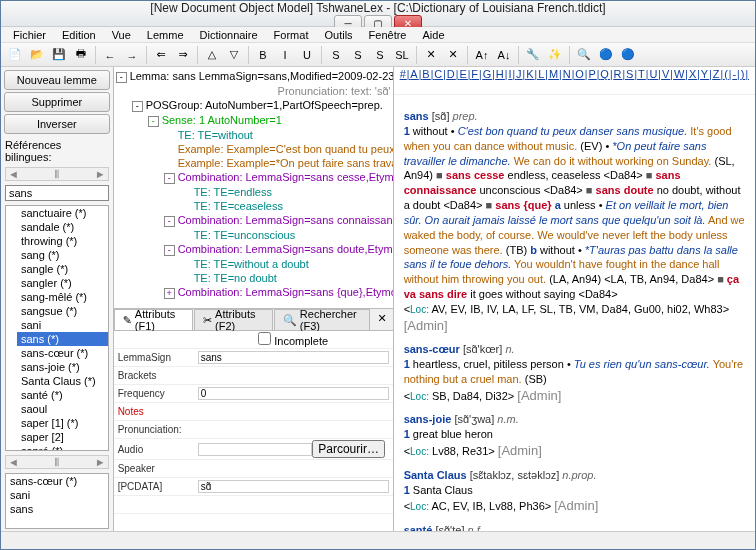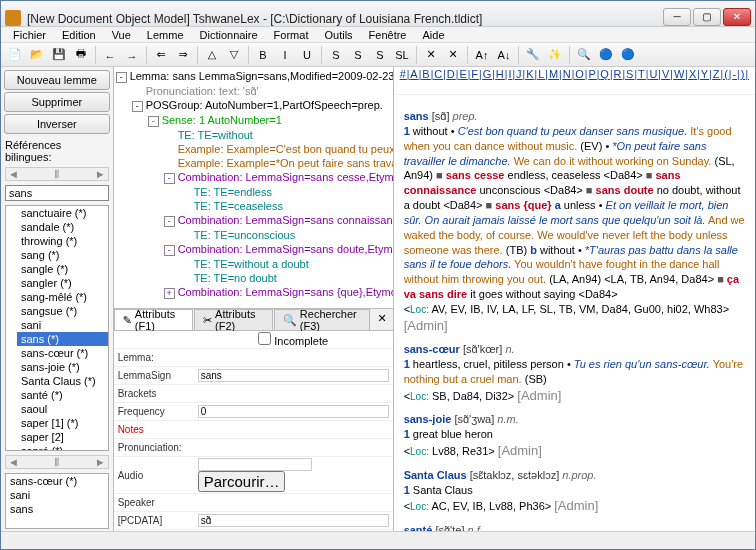--- a/index.html
+++ b/index.html
@@ -1,20 +1,20 @@
 <!DOCTYPE html>
 <html><head>
 <meta charset="utf-8">
 <style>
 * { margin: 0; padding: 0; box-sizing: border-box; font-family: "Segoe UI", Tahoma, sans-serif; font-size: 11px; }
 body { background: #f0f0f0; width: 756px; height: 550px; overflow: hidden; position: relative; }
 
 .window { width: 756px; height: 550px; border: 1px solid #5a7aa0; background: #fff; display: flex; flex-direction: column; box-shadow: 0 0 8px rgba(0,0,0,.3); }
 
-.titlebar { height: 26px; background: linear-gradient(#f8f8f8,#e4e8ec); display: flex; align-items: flex-end; padding: 0 4px; border-bottom: 1px solid #ccc; }
+.titlebar { height: 26px; background: linear-gradient(#f8f8f8,#e4e8ec); display: flex; align-items: center; padding: 0 4px; border-bottom: 1px solid #ccc; flex-direction: column; }
 .titlebar .icon { width: 16px; height: 16px; background: #d0841a; margin-right: 6px; border-radius: 2px; }
 .titlebar .title { flex: 1; font-size: 12px; color: #222; }
 .winbtns { display: flex; gap: 2px; }
 .winbtn { width: 28px; height: 18px; border: 1px solid #aaa; background: linear-gradient(#fafafa,#e0e0e0); border-radius: 3px; font-size: 10px; text-align: center; line-height: 16px; cursor: pointer; }
 .winbtn.close { background: linear-gradient(#e88,#c33); color: #fff; border-color: #a22; }
 
 .menubar { height: 16px; background: #f4f4f4; display: flex; padding: 0 4px; border-bottom: 1px solid #ddd; }
 .menubar span { padding: 2px 8px; cursor: pointer; }
 
 .toolbar { height: 24px; background: linear-gradient(#fafafa,#eaeaea); display: flex; align-items: center; padding: 0 4px; gap: 2px; border-bottom: 1px solid #ccc; }
@@ -42,21 +42,21 @@
 .tree-row .tog { display: inline-block; width: 11px; height: 11px; border: 1px solid #888; text-align: center; line-height: 9px; font-size: 9px; margin-right: 3px; background: #fff; }
 .tabs { height: 22px; background: #f0f0f0; display: flex; border-bottom: 1px solid #bbb; }
 .tab { padding: 3px 8px; border: 1px solid #bbb; border-bottom: none; background: #e8e8e8; margin-right: 1px; cursor: pointer; font-size: 10px; display: flex; align-items: center; gap: 3px; }
 .tab.active { background: #fff; }
 .attrs { flex: 0 0 200px; overflow-y: auto; background: #fff; }
 .attr-row { display: flex; border-bottom: 1px solid #eee; min-height: 18px; align-items: center; }
 .attr-label { width: 80px; padding: 1px 4px; font-size: 10px; color: #333; }
 .attr-val { flex: 1; padding: 1px 4px; }
 .attr-val input { width: 100%; border: 1px solid #ccc; font-size: 10px; padding: 0 2px; }
 .attr-val.chk input { width: auto; }
-.browse { font-size: 15px; padding: 0 4px; }
+.browse { font-size: 12px; padding: 0 4px; }
 
 .rightpane { flex: 1; display: flex; flex-direction: column; background: #fff; }
 .alpha { height: 28px; padding: 1px 6px; font-size: 10px; color: #1040a0; text-decoration: underline; letter-spacing: 1px; border-bottom: 1px solid #eee; white-space: nowrap; overflow: hidden; }
 .alpha span { cursor: pointer; }
 .preview { flex: 1; overflow-y: auto; padding: 6px 10px; font-family: Georgia, serif; font-size: 11px; line-height: 1.35; }
 .entry { margin-bottom: 8px; margin-top: 8px; }
 .headword { color: #1040a0; font-weight: bold; }
 .pron { color: #333; }
 .pos { font-style: italic; color: #666; }
 .sense-num { color: #1040a0; font-weight: bold; }
@@ -178,21 +178,21 @@
       <div class="reflist" id="reflist">
           <div>sans-cœur (*)</div>
           <div>sani</div>
           <div>sans</div>
         </div>
     </div>
 
     <div class="midpane">
       <div class="tree" id="tree">
           <div class="tree-row" style="padding-left: 0px; color: rgb(0, 0, 0);"><span class="tog">-</span><span>Lemma: sans  LemmaSign=sans,Modified=2009-02-23 20</span></div>
-          <div class="tree-row" style="padding-left: 16px; color: rgb(136, 136, 136);"><span style="display: inline-block; width: 14px;"></span><span>Pronunciation: text: 'sɑ̃'</span></div>
+          <div class="tree-row" style="padding-left: 16px; color: rgb(136, 136, 136); text-align: right;"><span style="display: inline-block; width: 14px;"></span><span>Pronunciation: text: 'sɑ̃'</span></div>
           <div class="tree-row" style="padding-left: 16px; color: rgb(0, 0, 0);"><span class="tog">-</span><span>POSGroup:  AutoNumber=1,PartOfSpeech=prep.</span></div>
           <div class="tree-row" style="padding-left: 32px; color: rgb(0, 170, 0);"><span class="tog">-</span><span>Sense: 1  AutoNumber=1</span></div>
           <div class="tree-row" style="padding-left: 48px; color: rgb(0, 136, 136);"><span style="display: inline-block; width: 14px;"></span><span>TE: TE=without</span></div>
           <div class="tree-row" style="padding-left: 48px; color: rgb(176, 96, 0);"><span style="display: inline-block; width: 14px;"></span><span>Example: Example=C'est bon quand tu peux da</span></div>
           <div class="tree-row" style="padding-left: 48px; color: rgb(176, 96, 0);"><span style="display: inline-block; width: 14px;"></span><span>Example: Example=*On peut faire sans travaille</span></div>
           <div class="tree-row" style="padding-left: 48px; color: rgb(136, 0, 170);"><span class="tog">-</span><span>Combination: LemmaSign=sans cesse,Etymolo</span></div>
           <div class="tree-row" style="padding-left: 64px; color: rgb(0, 136, 136);"><span style="display: inline-block; width: 14px;"></span><span>TE: TE=endless</span></div>
           <div class="tree-row" style="padding-left: 64px; color: rgb(0, 136, 136);"><span style="display: inline-block; width: 14px;"></span><span>TE: TE=ceaseless</span></div>
           <div class="tree-row" style="padding-left: 48px; color: rgb(136, 0, 170);"><span class="tog">-</span><span>Combination: LemmaSign=sans connaissance,</span></div>
           <div class="tree-row" style="padding-left: 64px; color: rgb(0, 136, 136);"><span style="display: inline-block; width: 14px;"></span><span>TE: TE=unconscious</span></div>
@@ -216,24 +216,20 @@
           </div>
           <div style="flex: 1 1 0%;"></div>
           <div style="padding: 3px 6px;">✕</div>
         </div>
       <div class="attrs" id="attrs">
           <div class="attr-row">
             <div class="attr-label"></div>
             <div class="attr-val chk" style="text-align: center;"><input type="checkbox" style=""><span> Incomplete</span></div>
           </div>
           <div class="attr-row">
-            <div class="attr-label">Lemma:</div>
-            <div class="attr-val"></div>
-          </div>
-          <div class="attr-row">
             <div class="attr-label">LemmaSign</div>
             <div class="attr-val"><input type="text" value="sans" style=""></div>
           </div>
           <div class="attr-row">
             <div class="attr-label">Brackets</div>
             <div class="attr-val"></div>
           </div>
           <div class="attr-row">
             <div class="attr-label">Frequency</div>
             <div class="attr-val"><input type="text" value="0" style=""></div>

